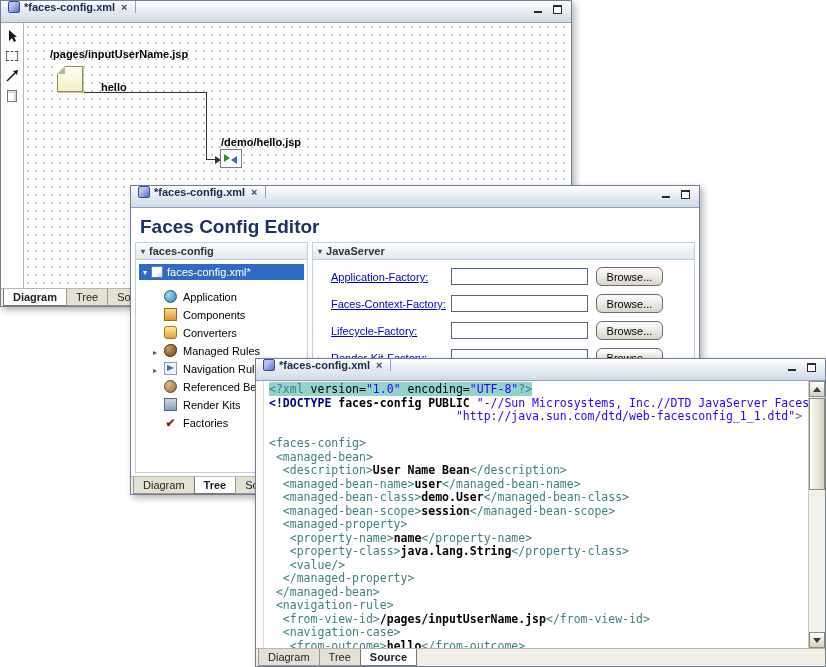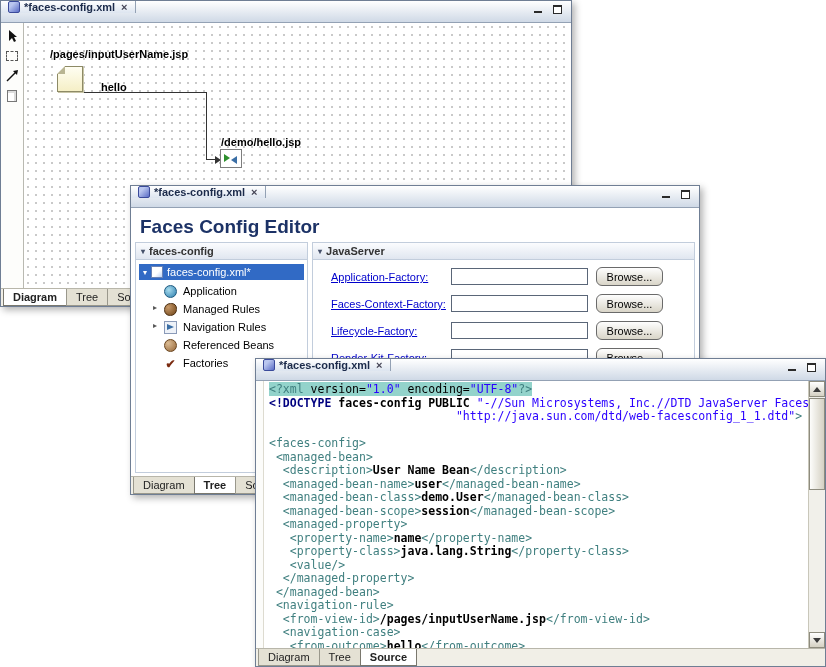--- a/index.html
+++ b/index.html
@@ -70,21 +70,21 @@
   .twisty { font-size:8px; color:#45506a; }
   #tree-panel { left:4px; top:34px; width:173px; height:231px; }
   #fact-panel { left:181px; top:34px; width:383px; height:231px; }
 
   .tree-root-row { position:absolute; left:3px; right:3px; top:21px; height:16px;
               background:#316ac5; color:#fff; display:flex; align-items:center; gap:4px; padding-left:4px; }
   .selfile-icon { width:12px; height:12px; background:linear-gradient(135deg,#ffffff 55%,#bcd2f5);
               border:1px solid #6a82b4; }
   .root-twisty { color:#fff; font-size:8px; }
   #tree-items { position:absolute; left:3px; right:0; top:42px; }
-  .titem { height:18px; display:flex; align-items:flex-start; padding-left:14px; white-space:nowrap; }
+  .titem { height:18px; display:flex; align-items:flex-end; padding-left:14px; white-space:nowrap; }
   .expander { width:11px; font-size:8px; color:#555; flex:0 0 11px; }
   .ticon { width:13px; height:13px; flex:0 0 13px; margin-right:6px; display:flex; align-items:center; justify-content:center; }
   .application-icon { background:radial-gradient(circle at 35% 35%, #a8dcee, #2e7fae); border-radius:50%; border:1px solid #1d5a80; }
   .components-icon { background:linear-gradient(#ffd88a,#e09a2b); border:1px solid #9a6a10; }
   .converters-icon { background:linear-gradient(#ffe9a8,#d8a830); border-radius:3px; border:1px solid #a07818; }
   .managed-beans-icon { background:radial-gradient(circle at 30% 30%, #c89a6a, #6e4418); border-radius:50% 40% 50% 45%; border:1px solid #4a2c0e; }
   .navigation-rules-icon { position:relative; background:#eef2f8; border:1px solid #8a9ab8; }
   .navigation-rules-icon::after { content:""; position:absolute; left:2px; top:2px; width:0; height:0;
       border-left:7px solid #3a6ea5; border-top:3.5px solid transparent; border-bottom:3.5px solid transparent; }
   .referenced-beans-icon { background:radial-gradient(circle at 30% 30%, #dcbc94, #96683a); border-radius:50%; border:1px solid #6a451e; }
@@ -218,33 +218,48 @@
           <span class="selfile-icon"></span>
           <span>faces-config.xml*</span>
         </div>
         <div id="tree-items">
             <div class="titem">
               <span class="expander"></span>
               <span class="ticon application-icon"></span>
               <span class="tlabel">Application</span>
             </div>
             <div class="titem">
+              <span class="expander"></span>
+              <span class="ticon components-icon"></span>
+              <span class="tlabel">Components</span>
+            </div>
+            <div class="titem">
+              <span class="expander"></span>
+              <span class="ticon converters-icon"></span>
+              <span class="tlabel">Converters</span>
+            </div>
+            <div class="titem">
               <span class="expander">▸</span>
               <span class="ticon managed-beans-icon"></span>
               <span class="tlabel">Managed Rules</span>
             </div>
             <div class="titem">
               <span class="expander">▸</span>
               <span class="ticon navigation-rules-icon"></span>
               <span class="tlabel">Navigation Rules</span>
             </div>
             <div class="titem">
               <span class="expander"></span>
               <span class="ticon referenced-beans-icon"></span>
               <span class="tlabel">Referenced Beans</span>
+            </div>
+            <div class="titem">
+              <span class="expander"></span>
+              <span class="ticon render-kits-icon"></span>
+              <span class="tlabel">Render Kits</span>
             </div>
             <div class="titem">
               <span class="expander"></span>
               <span class="ticon validators-icon">✔</span>
               <span class="tlabel">Factories</span>
             </div>
           </div>
       </div>
 
       <div class="panel" id="fact-panel">

